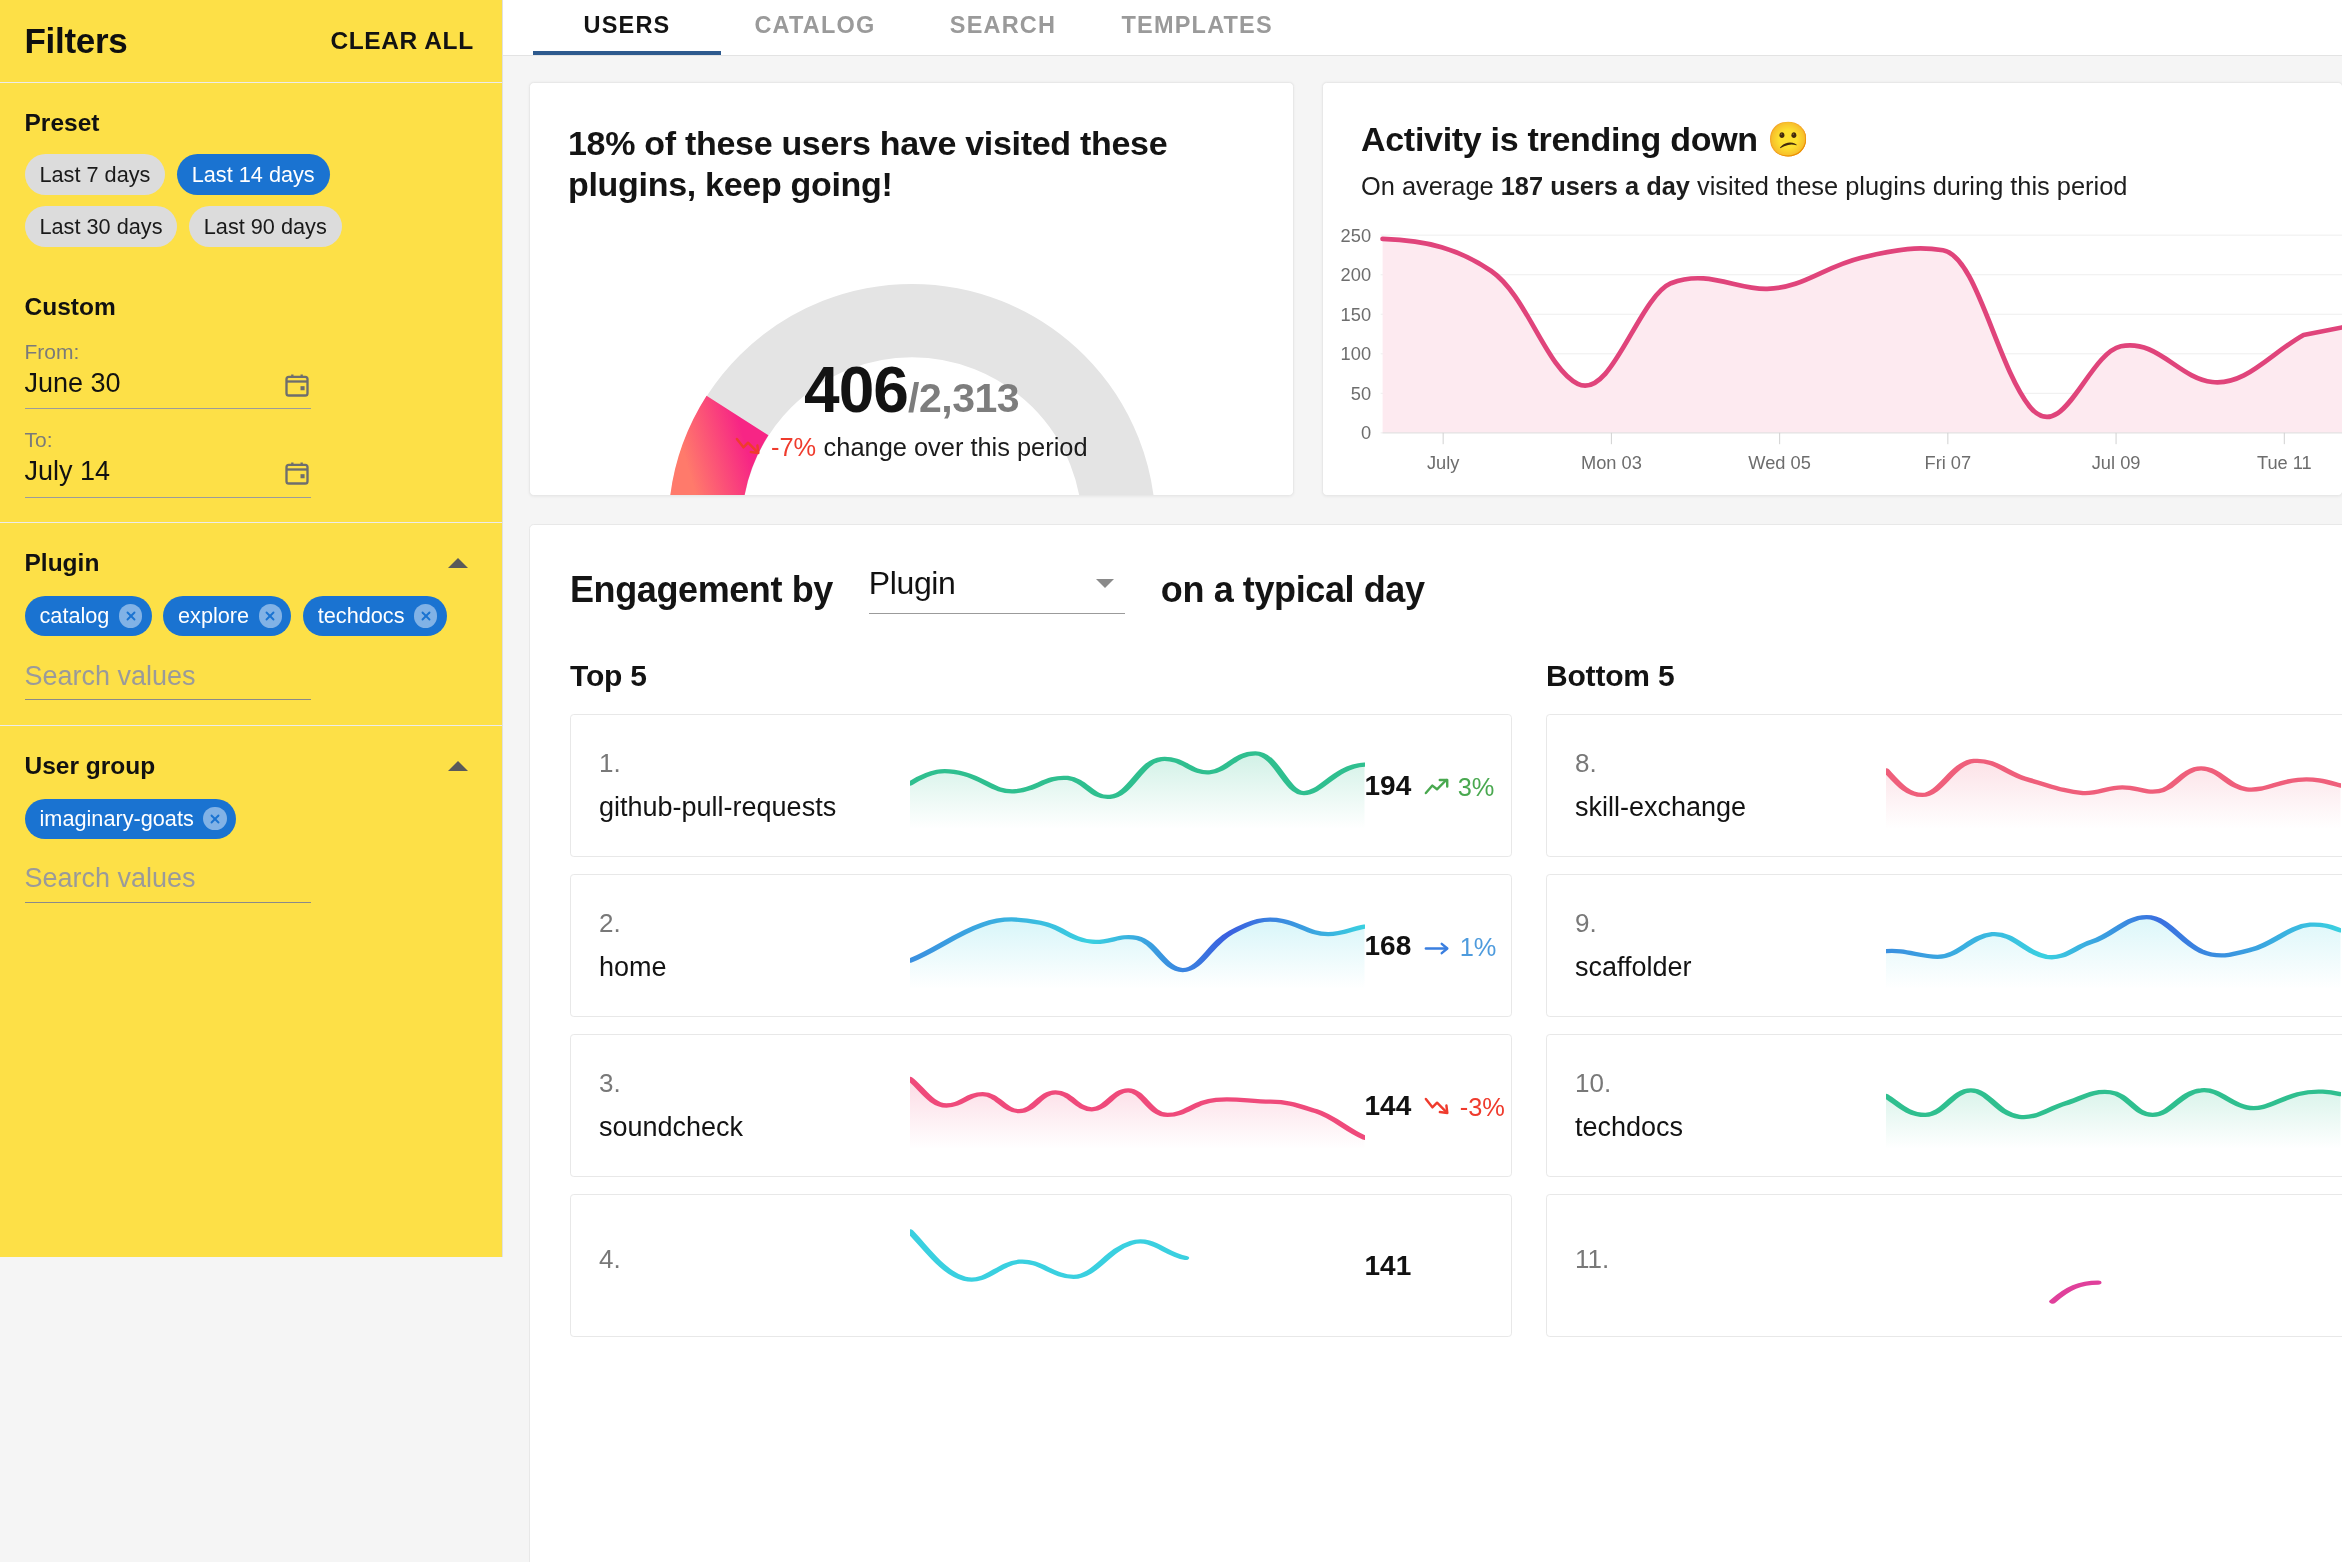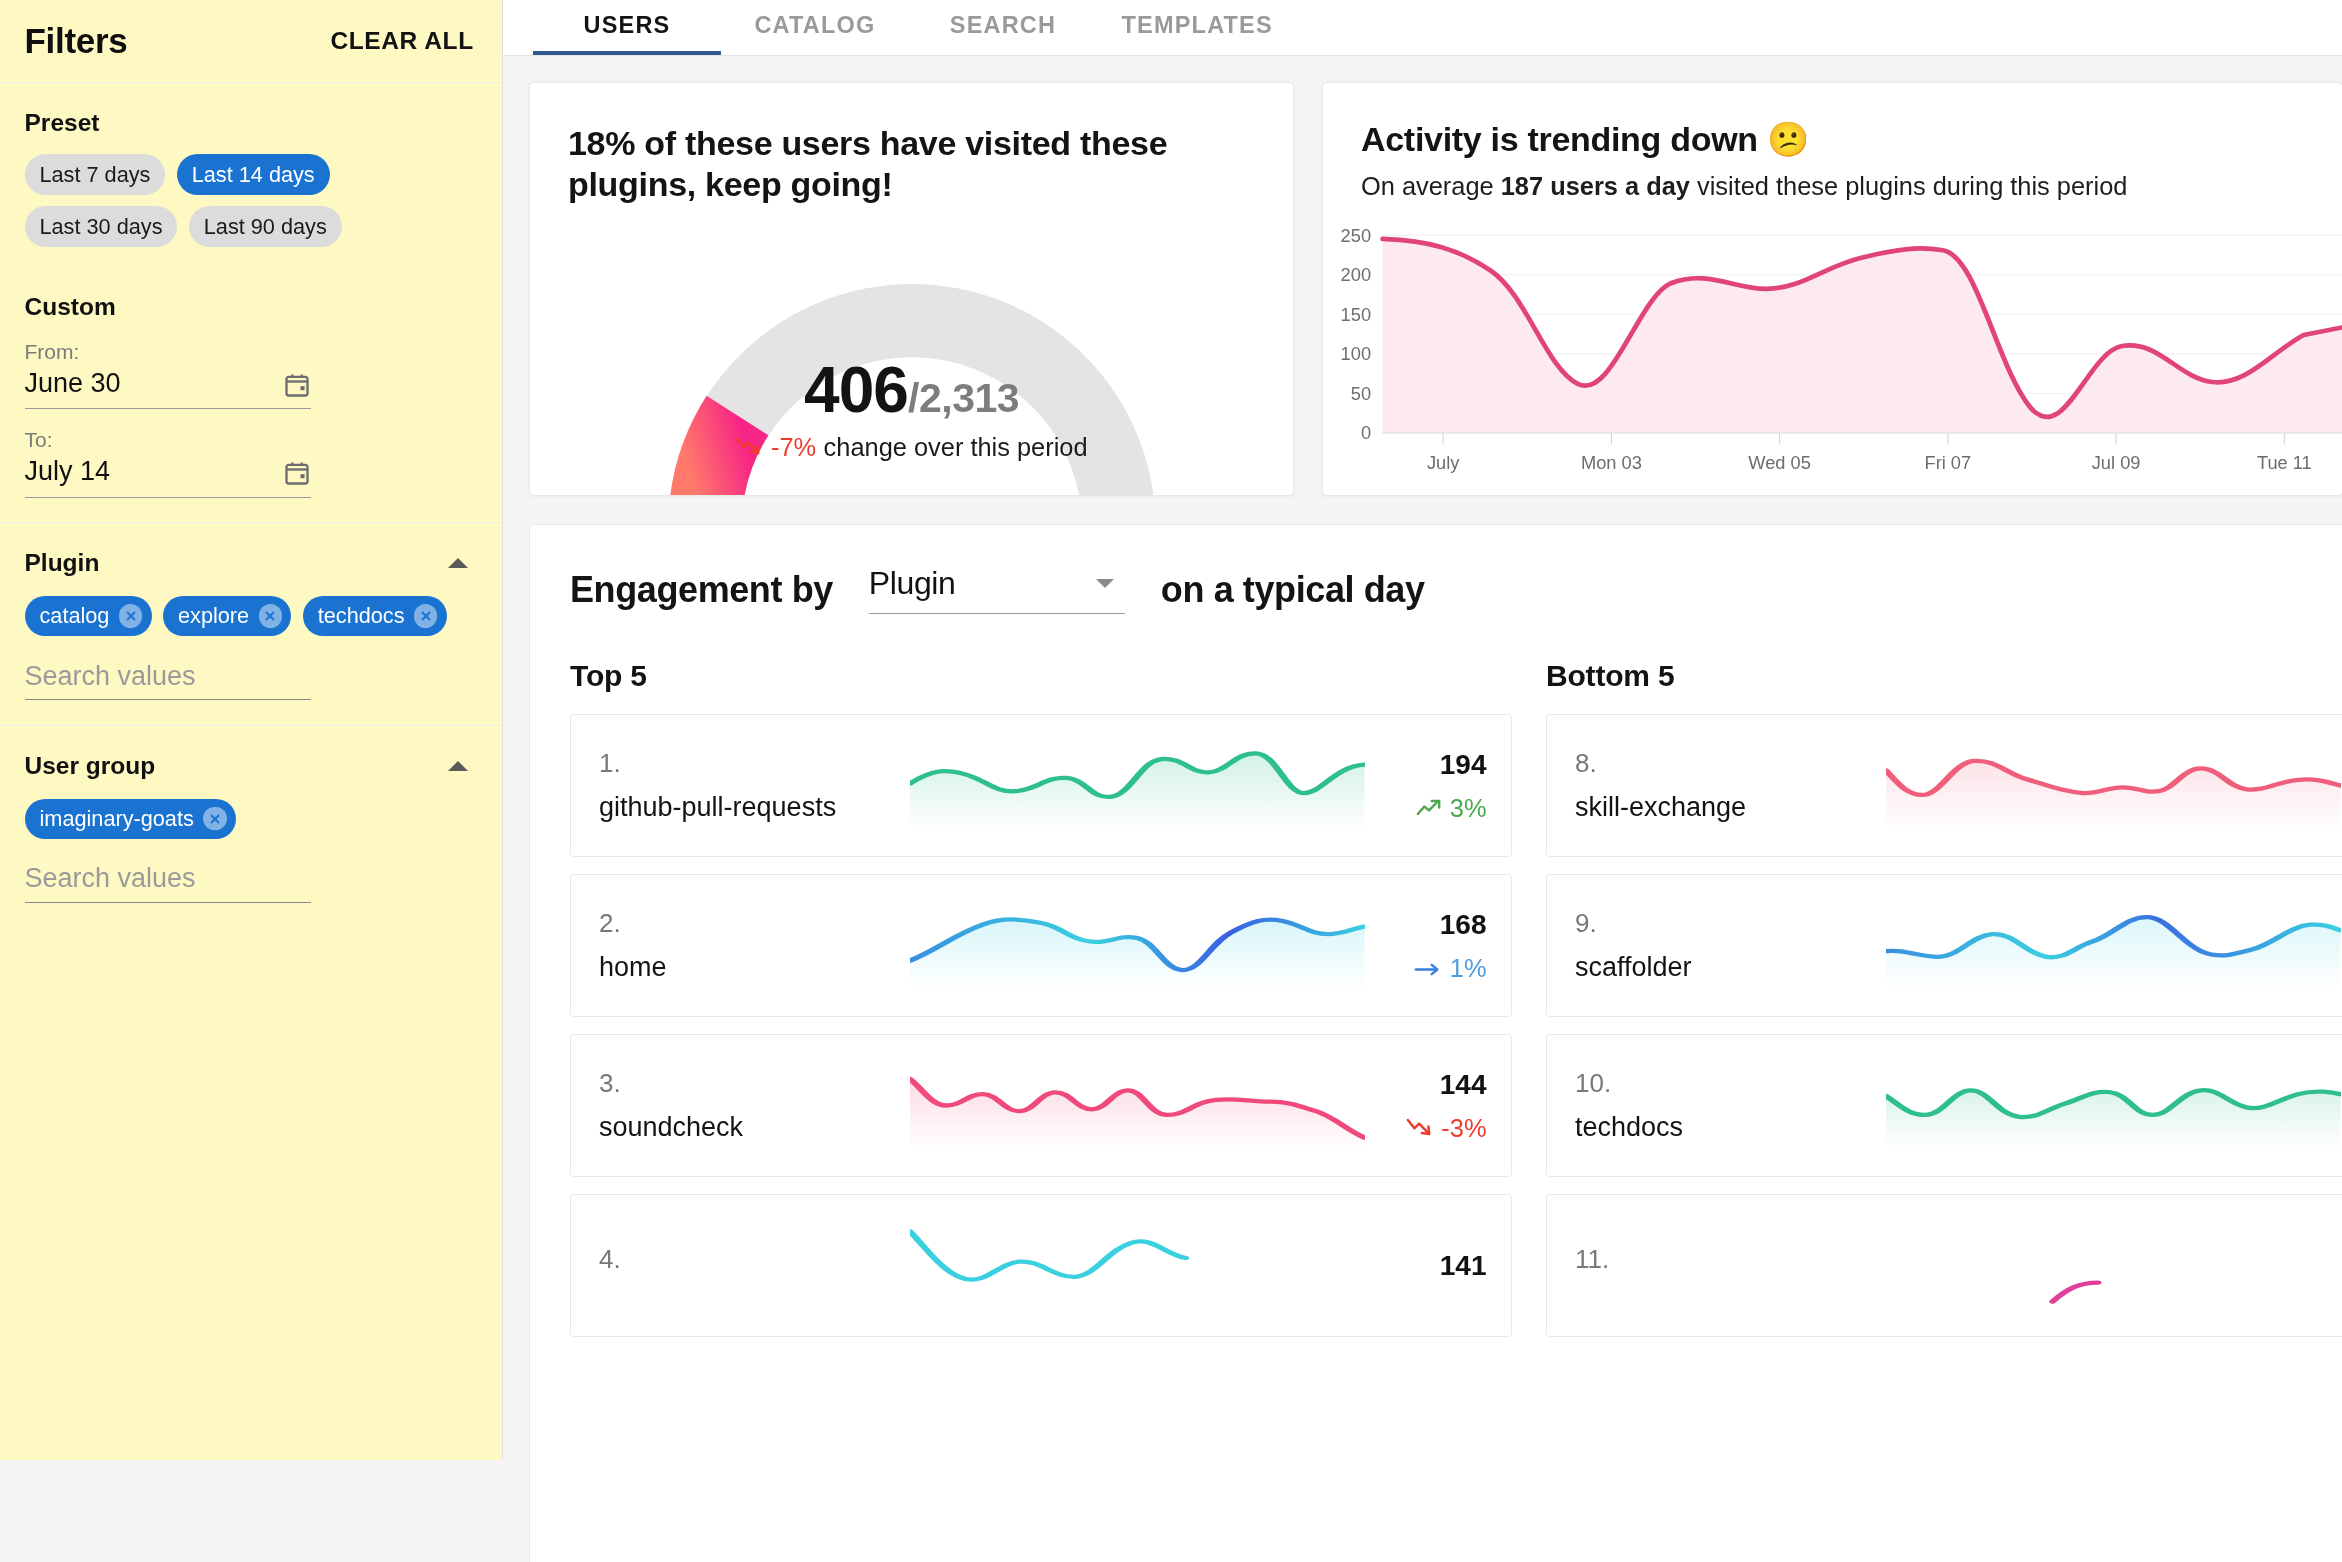--- a/index.html
+++ b/index.html
@@ -9,23 +9,23 @@
     background: #f5f5f5;
     color: #1c1c1c;
     -webkit-font-smoothing: antialiased;
   }
   .app { display: flex; width: 2343px; height: 1562px; }
 
   
   .sidebar {
     width: 503px;
     flex: 0 0 503px;
-    background: #fef9c3;
+    background: #fde047;
     border-right: 0.9px solid #e0e0e0;
-    height: 1460px;
+    height: 1257px;
     overflow: hidden;
   }
   .sidebar-header {
     height: 83px;
     display: flex;
     align-items: center;
     justify-content: space-between;
     padding: 0 24.5px 0 24.5px;
     border-bottom: 0.9px solid #ececec;
   }
@@ -199,21 +199,21 @@
     display: flex; align-items: center; padding: 0 24.5px 0 28px;
     position: relative;
   }
   .row-left { width: 311px; flex: 0 0 311px; }
   .row-rank { font-size: 26px; color: #787878; margin-bottom: 13px; }
   .row-name { font-size: 27px; color: #131313; }
   .row-spark { flex: 1; height: 87px; min-width: 0; display: flex; align-items: center; }
   .row-spark svg { width: 100%; height: 87px; display: block; }
   .row-right {
     width: 122px; flex: 0 0 122px; text-align: right;
-    display: flex; flex-direction: column; align-items: flex-end; gap: 13px;
+    display: flex; flex-direction: row; align-items: flex-end; gap: 13px;
   }
   .row-value { font-size: 28px; font-weight: bold; color: #111; }
   .row-trend { display: flex; align-items: center; gap: 7.5px; font-size: 25.4px; }
   .trend-up { color: #49a84f; }
   .trend-flat { color: #4e9bdd; }
   .trend-down { color: #ef3b2d; }
 </style>
 </head>
 <body>
 

